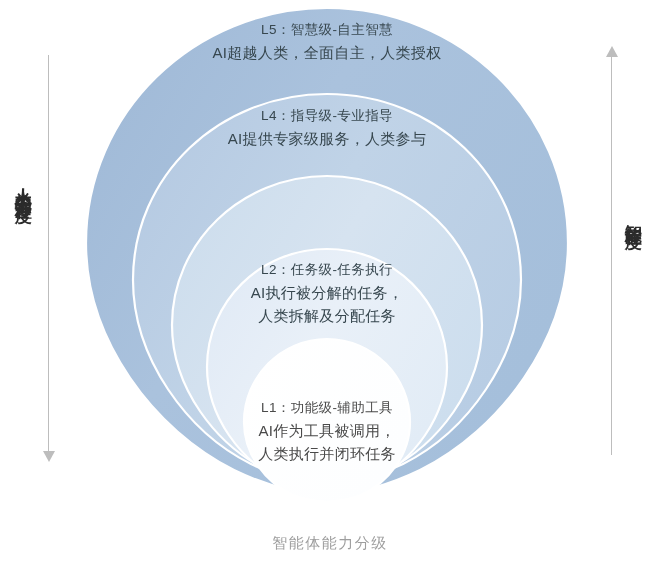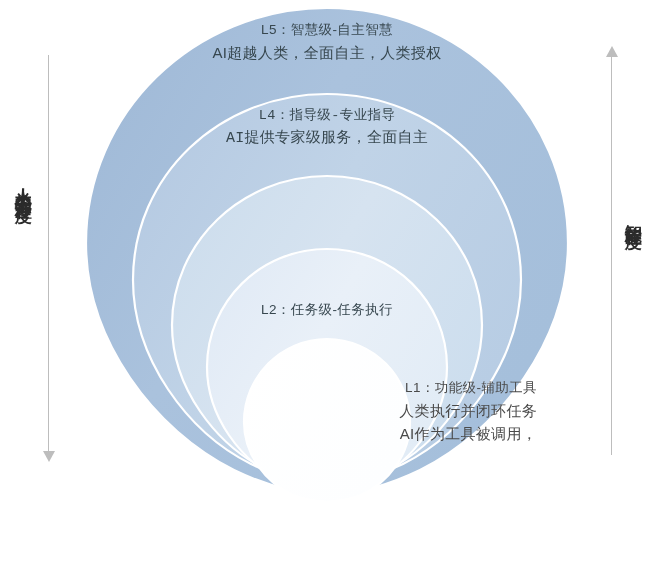--- a/index.html
+++ b/index.html
@@ -98,24 +98,24 @@
     letter-spacing: 0.4px;
     white-space: nowrap;
   }
   .level-desc {
     font-size: 15px;
     letter-spacing: 0.3px;
   }
   .level-desc div { white-space: nowrap; }
 
   #lv-L5 { top: 20px; }
-  #lv-L4 { top: 106px; font-family: Liberation Mono, monospace; }
+  #lv-L4 { top: 106px; }
   #lv-L3 { top: 190px; }
-  #lv-L2 { top: 260px; margin-top: 40px; }
-  #lv-L1 { top: 378px; text-align: right; }
+  #lv-L2 { top: 260px; }
+  #lv-L1 { top: 398px; }
 
   #lv-L1 .level-title, #lv-L1 .level-desc { color: #4a4a4a; }
 
   
   #caption {
     position: absolute;
     left: 0;
     top: 534px;
     width: 660px;
     text-align: center;
@@ -213,31 +213,36 @@
   <div class="level-text" id="lv-L5">
     <div class="level-title">L5：智慧级-自主智慧</div>
     <div class="level-desc">
       <div>AI超越人类，全面自主，人类授权</div>
     </div>
   </div>
 
   <div class="level-text" id="lv-L4">
     <div class="level-title">L4：指导级-专业指导</div>
     <div class="level-desc">
-      <div>AI提供专家级服务，全面自主</div>
+      <div>AI提供专家级服务，人类参与</div>
     </div>
   </div>
 
 
   <div class="level-text" id="lv-L2">
     <div class="level-title">L2：任务级-任务执行</div>
+    <div class="level-desc">
+      <div>AI执行被分解的任务，</div>
+      <div>人类拆解及分配任务</div>
+    </div>
   </div>
 
   <div class="level-text" id="lv-L1">
     <div class="level-title">L1：功能级-辅助工具</div>
     <div class="level-desc">
+      <div>AI作为工具被调用，</div>
       <div>人类执行并闭环任务</div>
-      <div>AI作为工具被调用，</div>
-    </div>
-  </div>
-
+    </div>
+  </div>
+
+  <div id="caption">智能体能力分级</div>
 
 </div>
 
 </body></html>

